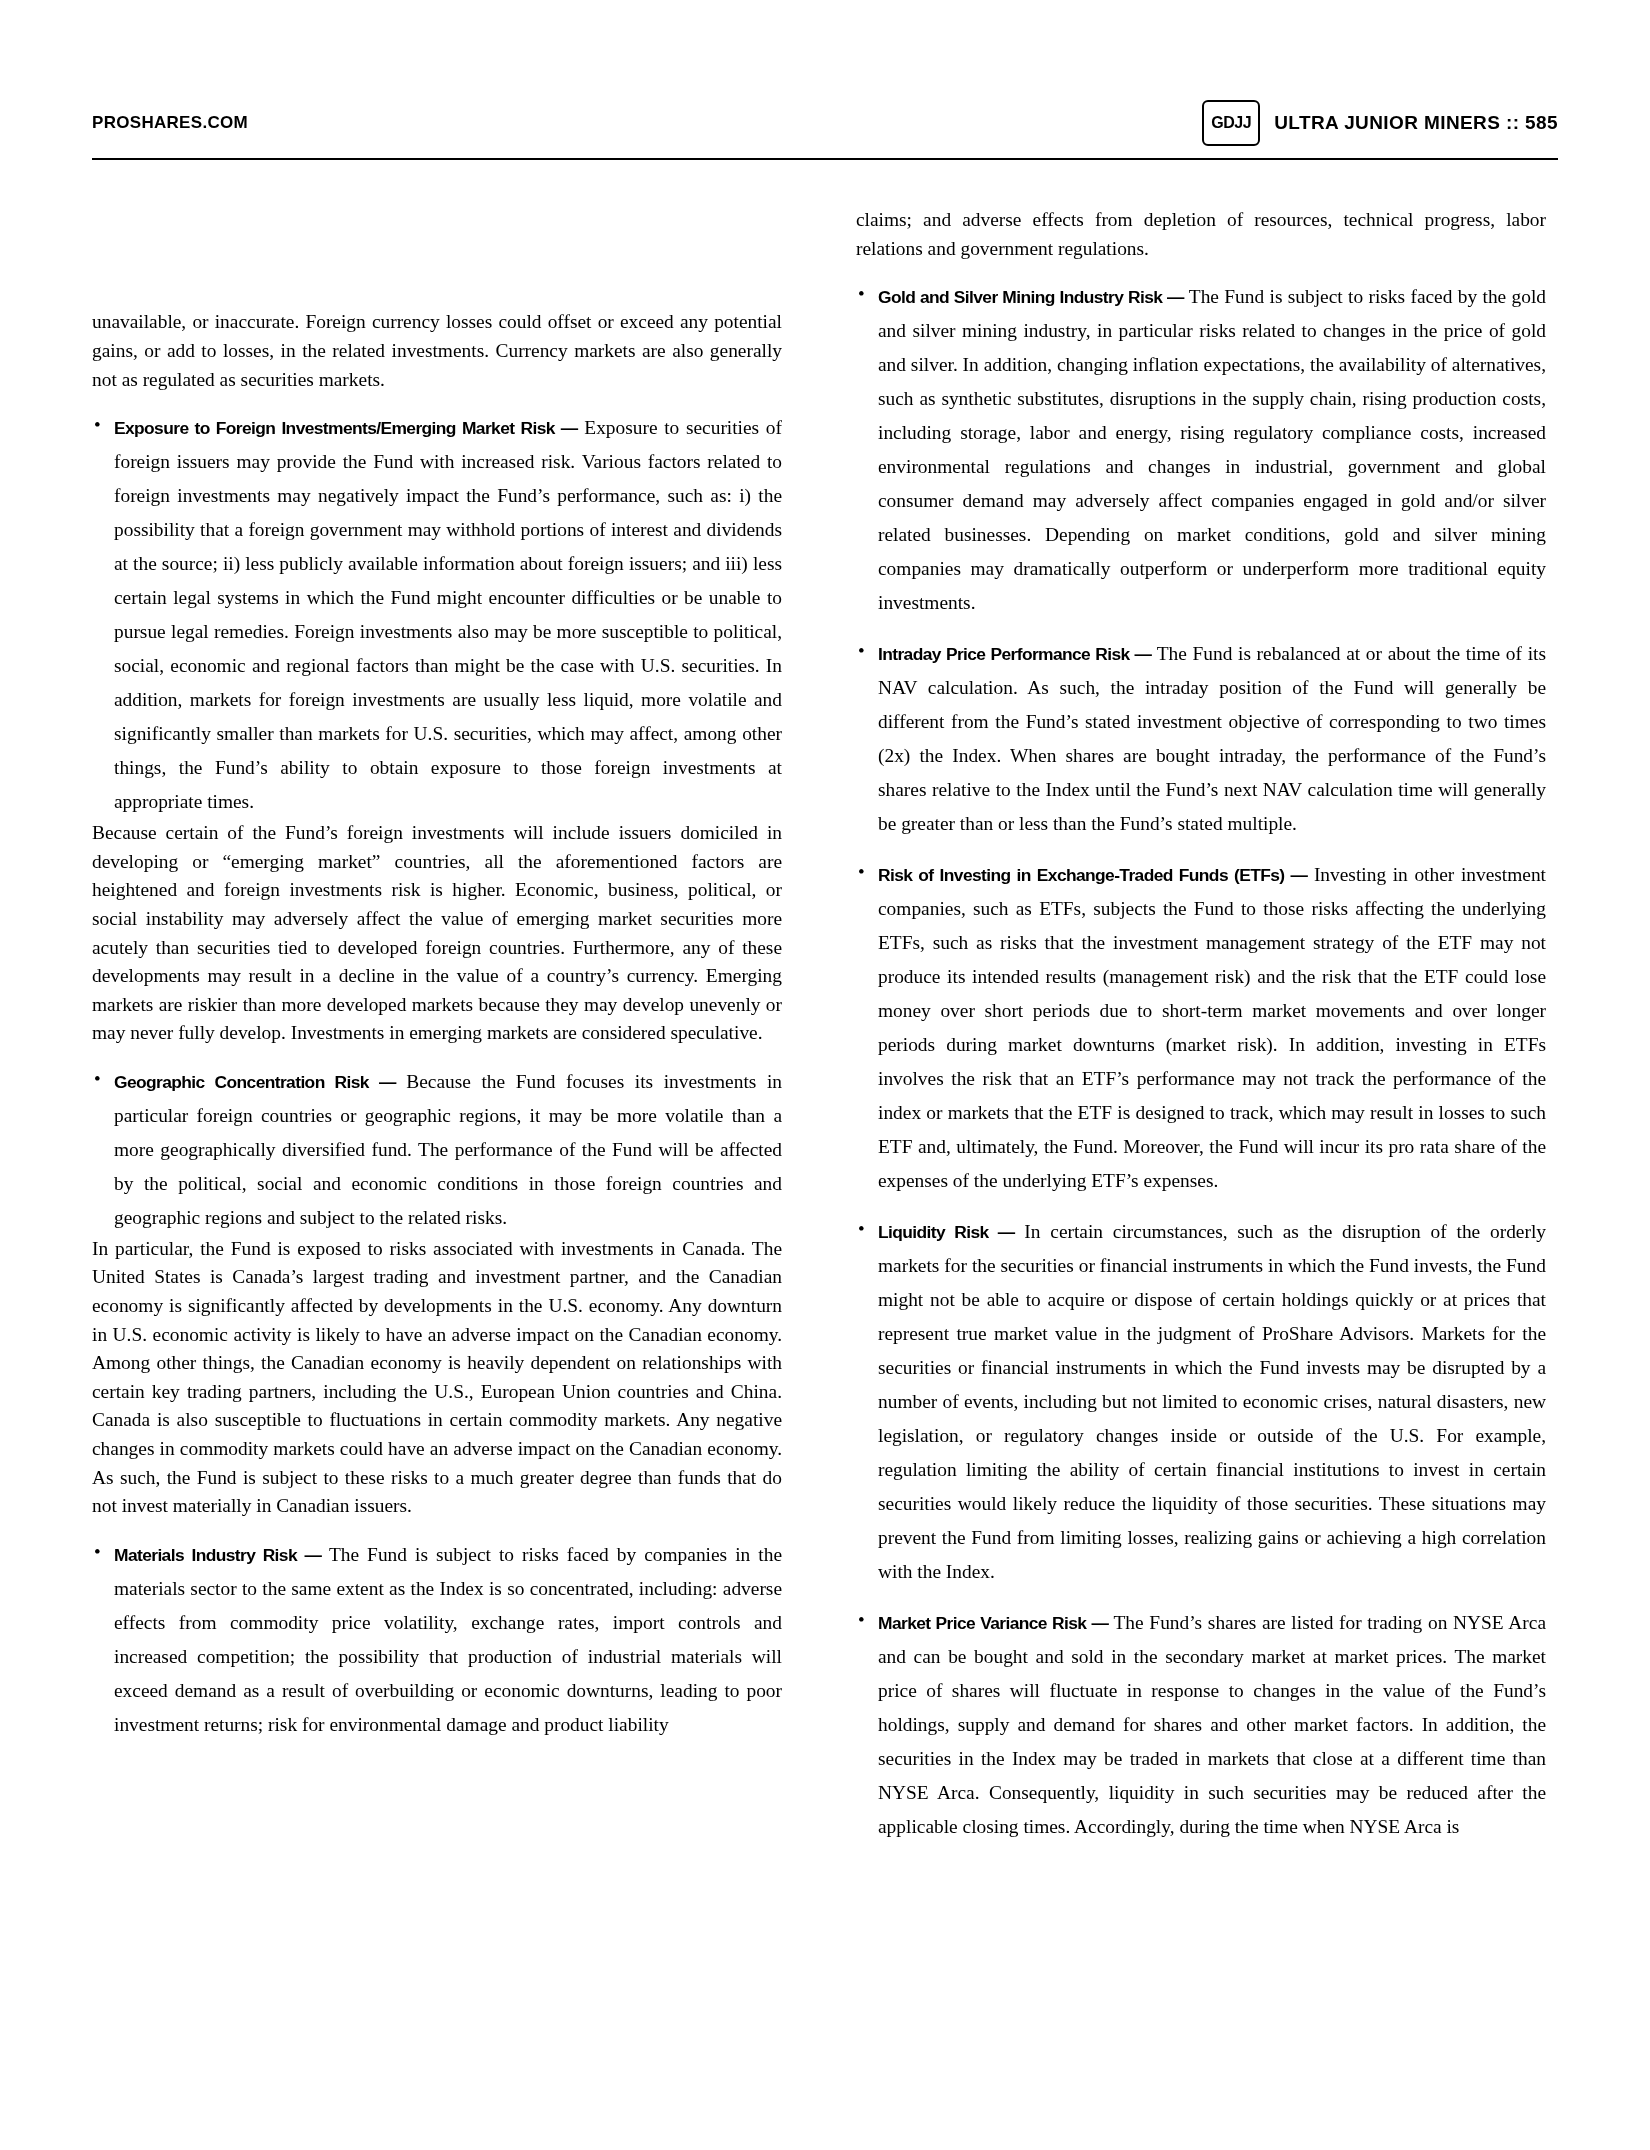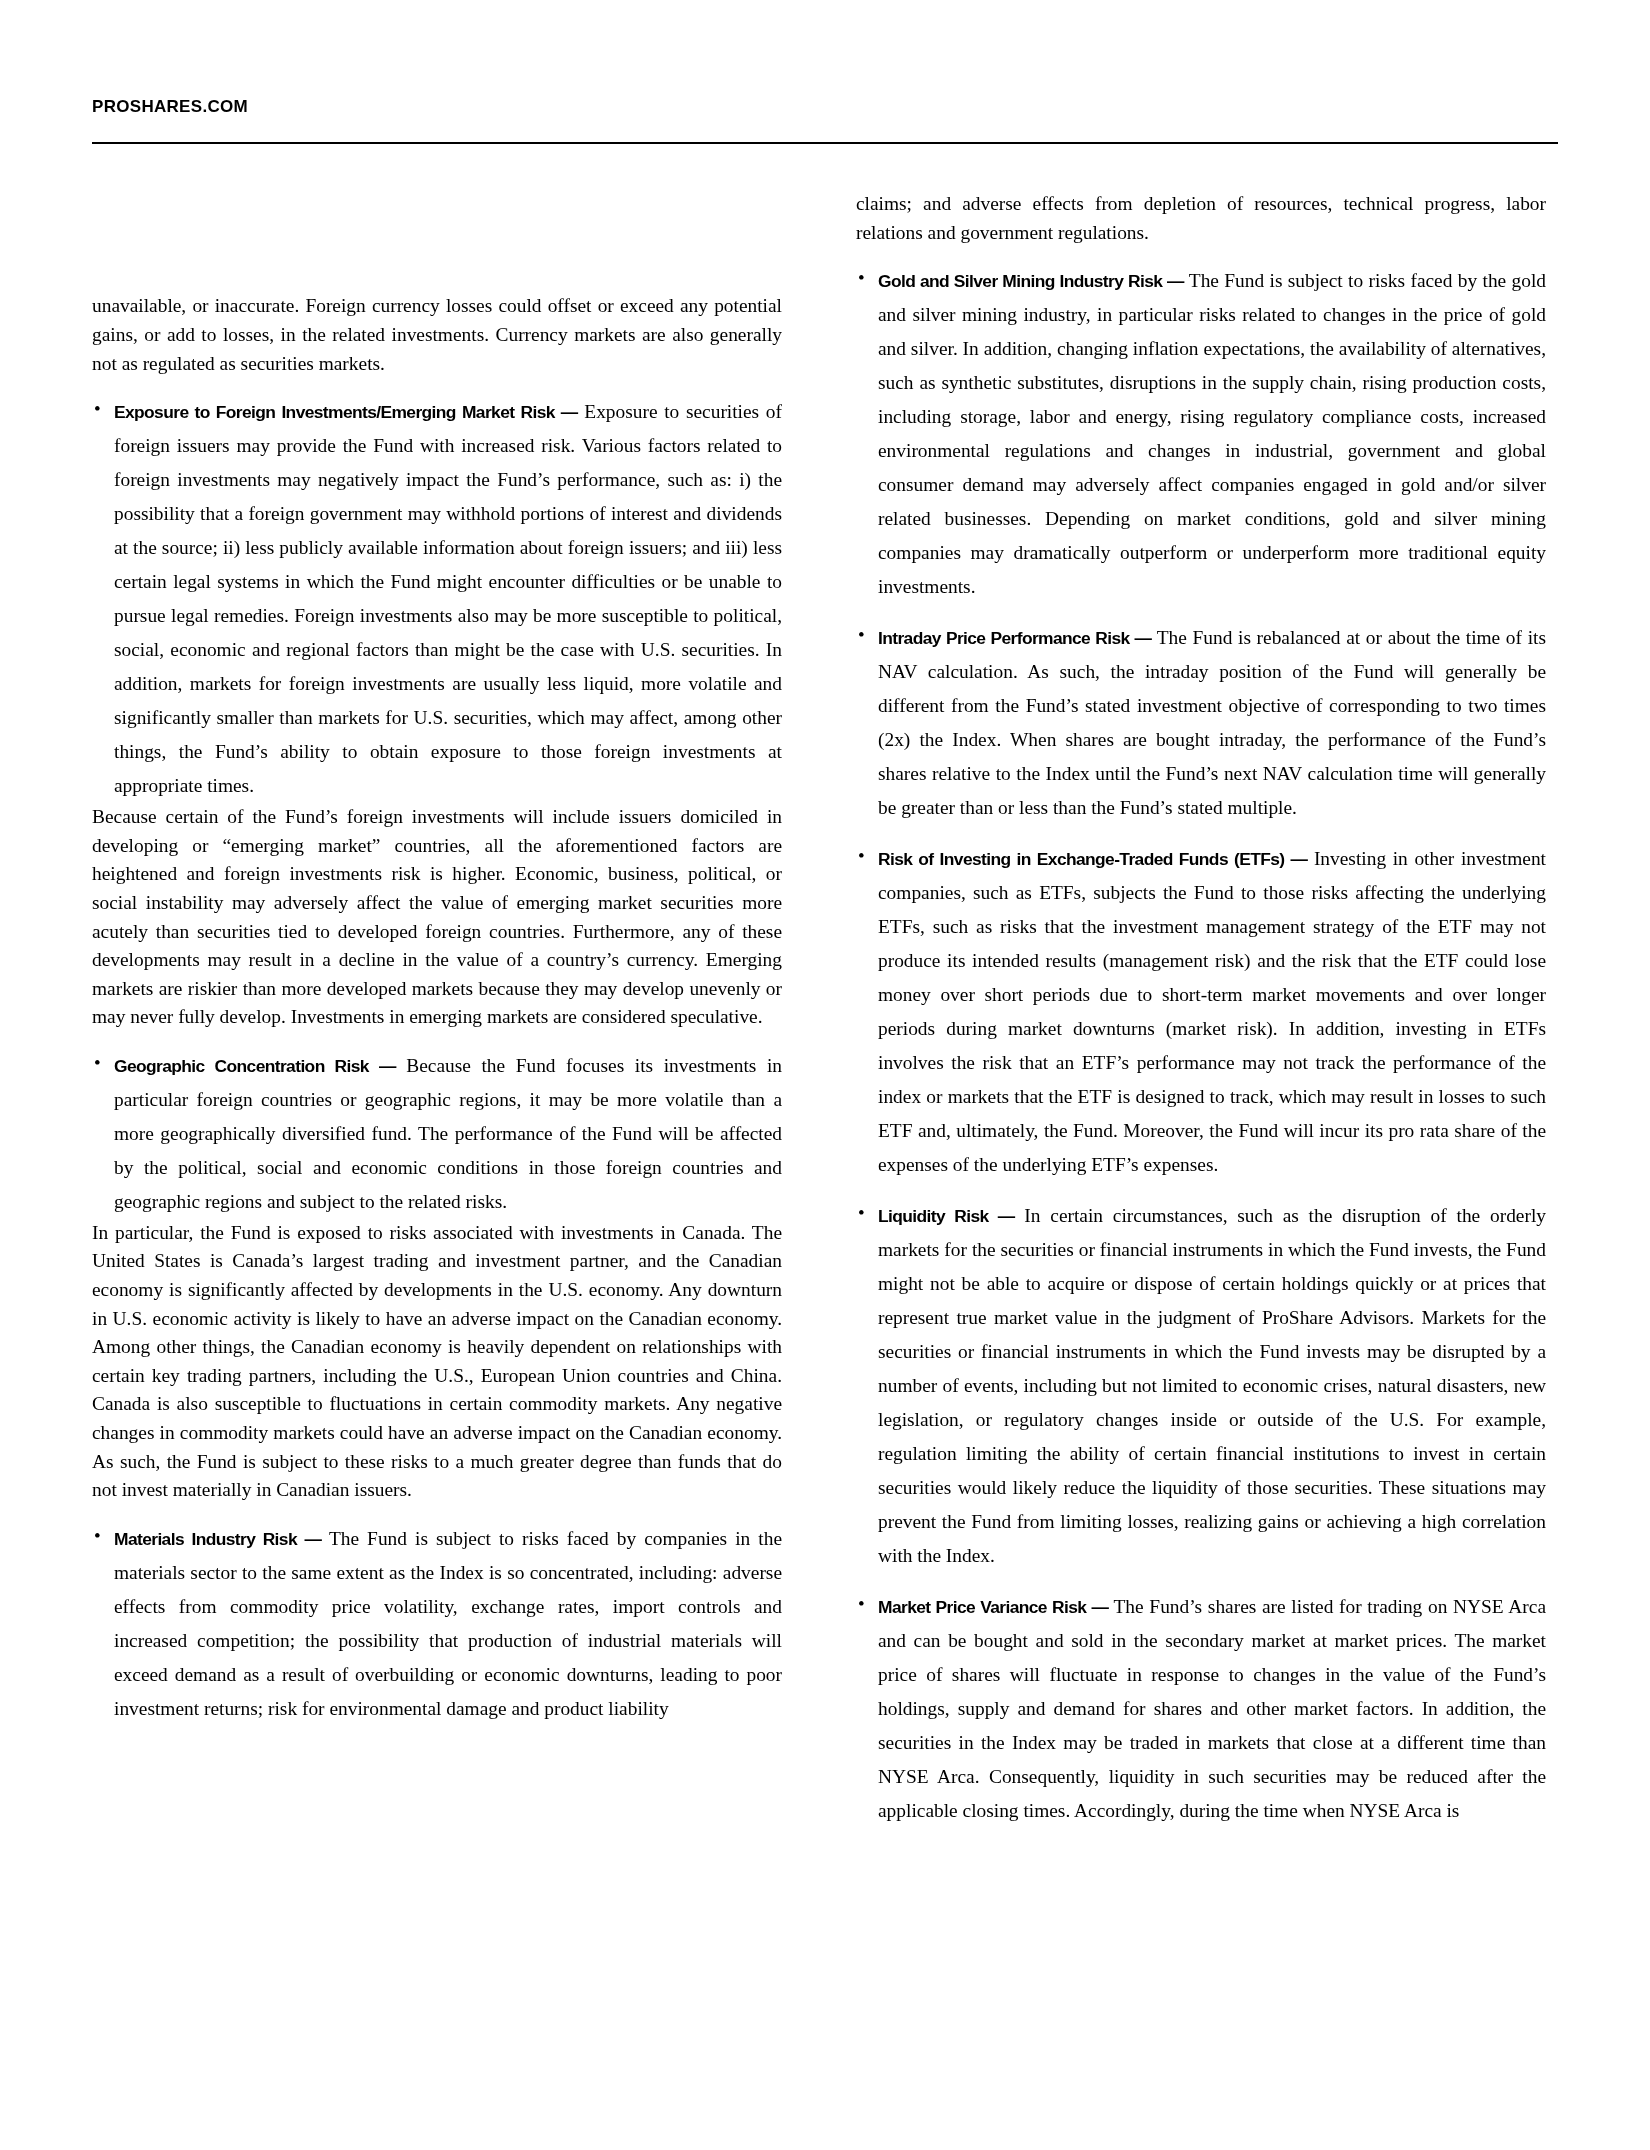--- a/index.html
+++ b/index.html
@@ -14,20 +14,21 @@
     color: #000000;
     position: relative;
     overflow: hidden;
   }
   .page {
     width: 1650px;
     height: 1514px;
     box-sizing: border-box;
     padding: 78px 92px 40px 92px;
     position: relative;
+    margin-top: 16px;
   }
   
   .header {
     position: relative;
     height: 58px;
     border-bottom: 2px solid #000;
     padding-bottom: 6px;
     display: flex;
     align-items: center;
     justify-content: space-between;
@@ -112,20 +113,24 @@
   }
   .run-in { display: inline; }
 </style>
 </head>
 <body>
 
 <div class="page">
 
   <div class="header">
     <div class="header-left">PROSHARES.COM</div>
+    <div class="header-right">
+      <div class="ticker-badge">GDJJ</div>
+      <div class="header-title">ULTRA JUNIOR MINERS  ::  585</div>
+    </div>
   </div>
 
   <div class="columns">
     <div class="col" id="left-col">
         <p class="para">unavailable, or inaccurate. Foreign currency losses could offset or exceed any potential gains, or add to losses, in the related investments. Currency markets are also generally not as regulated as securities markets.</p>
         <div class="bullet-item">
           <div class="bullet-dot">•</div>
           <div class="bullet-body"><span class="risk-term run-in">Exposure to Foreign Investments/Emerging Market Risk —</span><span class="run-in"> Exposure to securities of foreign issuers may provide the Fund with increased risk. Various factors related to foreign investments may negatively impact the Fund’s performance, such as: i) the possibility that a foreign government may withhold portions of interest and dividends at the source; ii) less publicly available information about foreign issuers; and iii) less certain legal systems in which the Fund might encounter difficulties or be unable to pursue legal remedies. Foreign investments also may be more susceptible to political, social, economic and regional factors than might be the case with U.S. securities. In addition, markets for foreign investments are usually less liquid, more volatile and significantly smaller than markets for U.S. securities, which may affect, among other things, the Fund’s ability to obtain exposure to those foreign investments at appropriate times.</span></div>
         </div>
         <p class="para">Because certain of the Fund’s foreign investments will include issuers domiciled in developing or “emerging market” countries, all the aforementioned factors are heightened and foreign investments risk is higher. Economic, business, political, or social instability may adversely affect the value of emerging market securities more acutely than securities tied to developed foreign countries. Furthermore, any of these developments may result in a decline in the value of a country’s currency. Emerging markets are riskier than more developed markets because they may develop unevenly or may never fully develop. Investments in emerging markets are considered speculative.</p>

